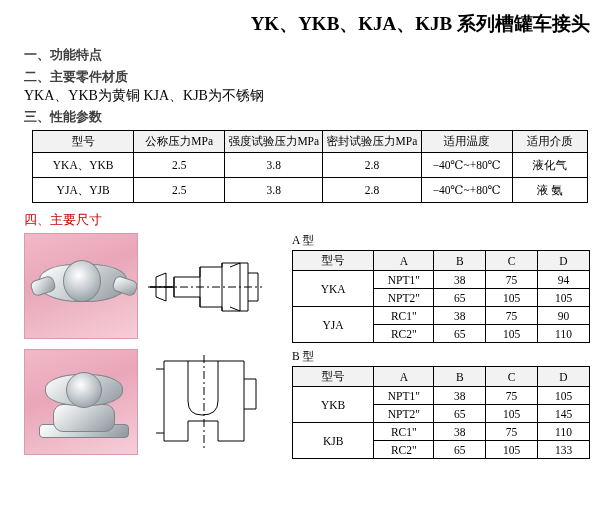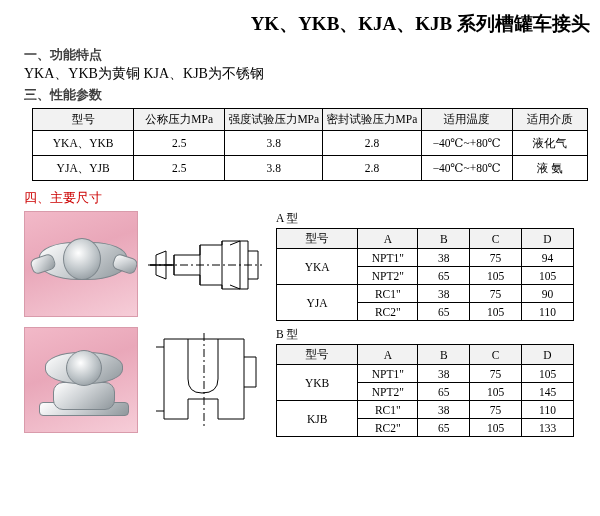--- a/index.html
+++ b/index.html
@@ -146,21 +146,21 @@
     width: 88px; height: 12px; left: 14px; top: 74px;
     border-radius: 4px;
   }
   .drawing {
     width: 122px;
     height: 106px;
     margin-left: 6px;
     position: relative;
   }
   .table-block {
-    margin-left: 10px;
+    margin-left: 26px;
   }
   .type-label {
     font-size: 11.5px;
     margin-bottom: 2px;
     font-family: "Liberation Serif", "DejaVu Serif", serif;
   }
   table.dims {
     width: 298px;
   }
   table.dims td {
@@ -179,20 +179,21 @@
 </style>
 </head>
 <body>
 
 <div class="page">
 
   <div class="title">YK、YKB、KJA、KJB 系列槽罐车接头</div>
 
   <div class="section-head">一、功能特点</div>
 
+  <div class="section-head">二、主要零件材质</div>
   <div class="para2">YKA、YKB为黄铜      KJA、KJB为不锈钢</div>
 
   <div class="section-head">三、性能参数</div>
 
   <div class="spec-wrap">
     <table class="grid spec">
       <tbody>
         <tr class="hrow">
           <td class="col0">型号</td>
           <td class="col1">公称压力MPa</td>

